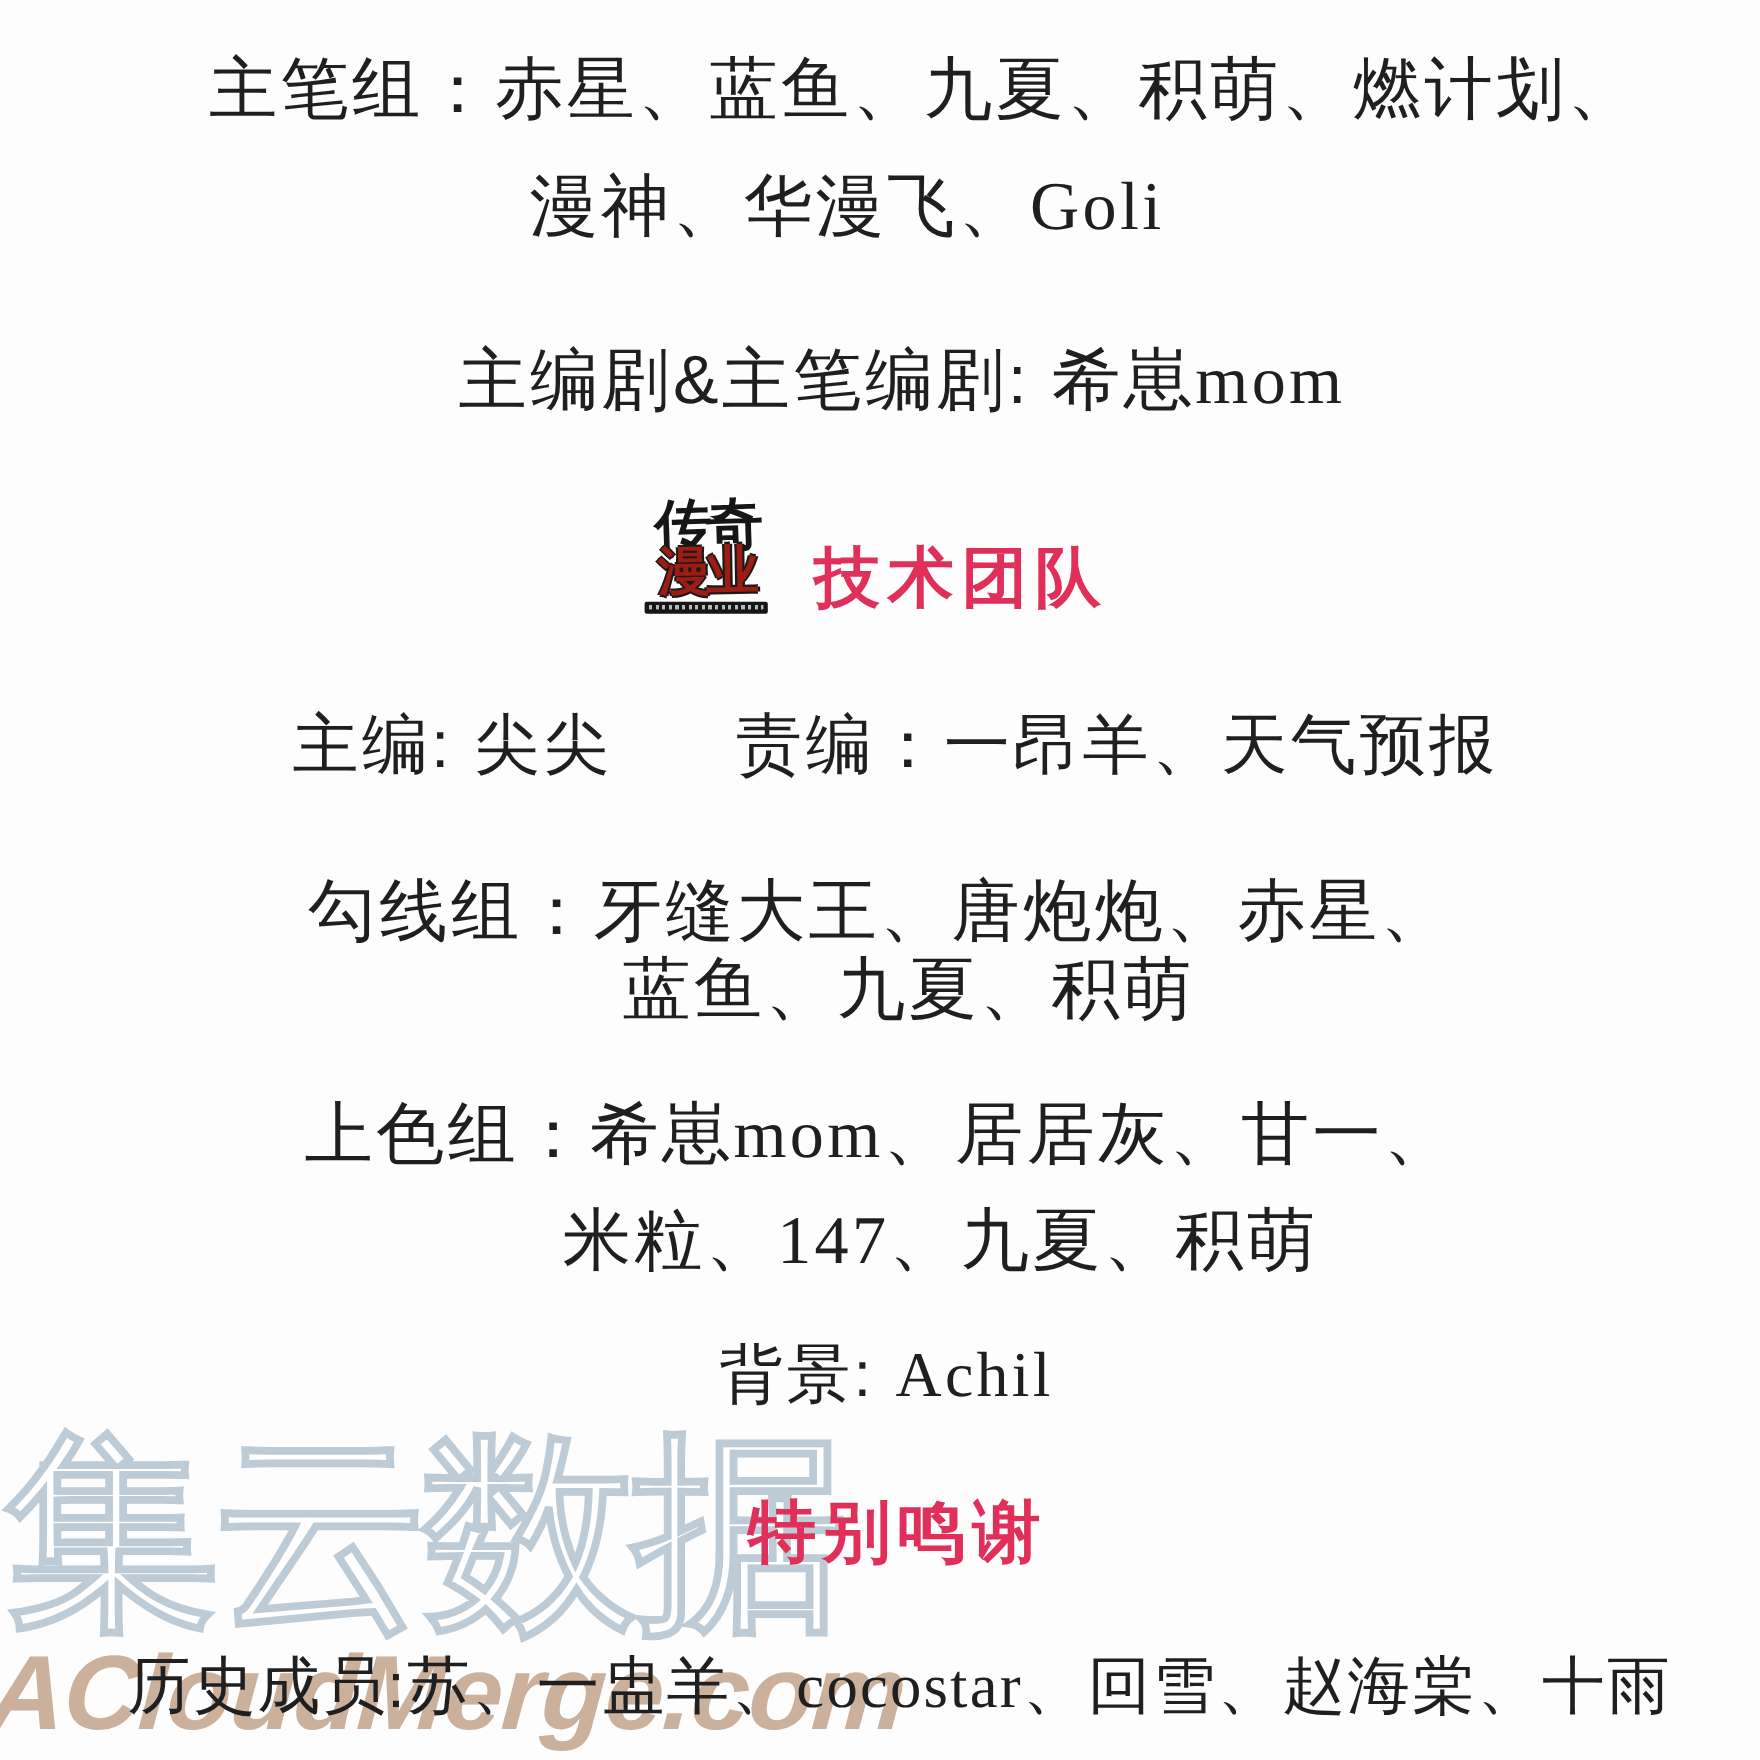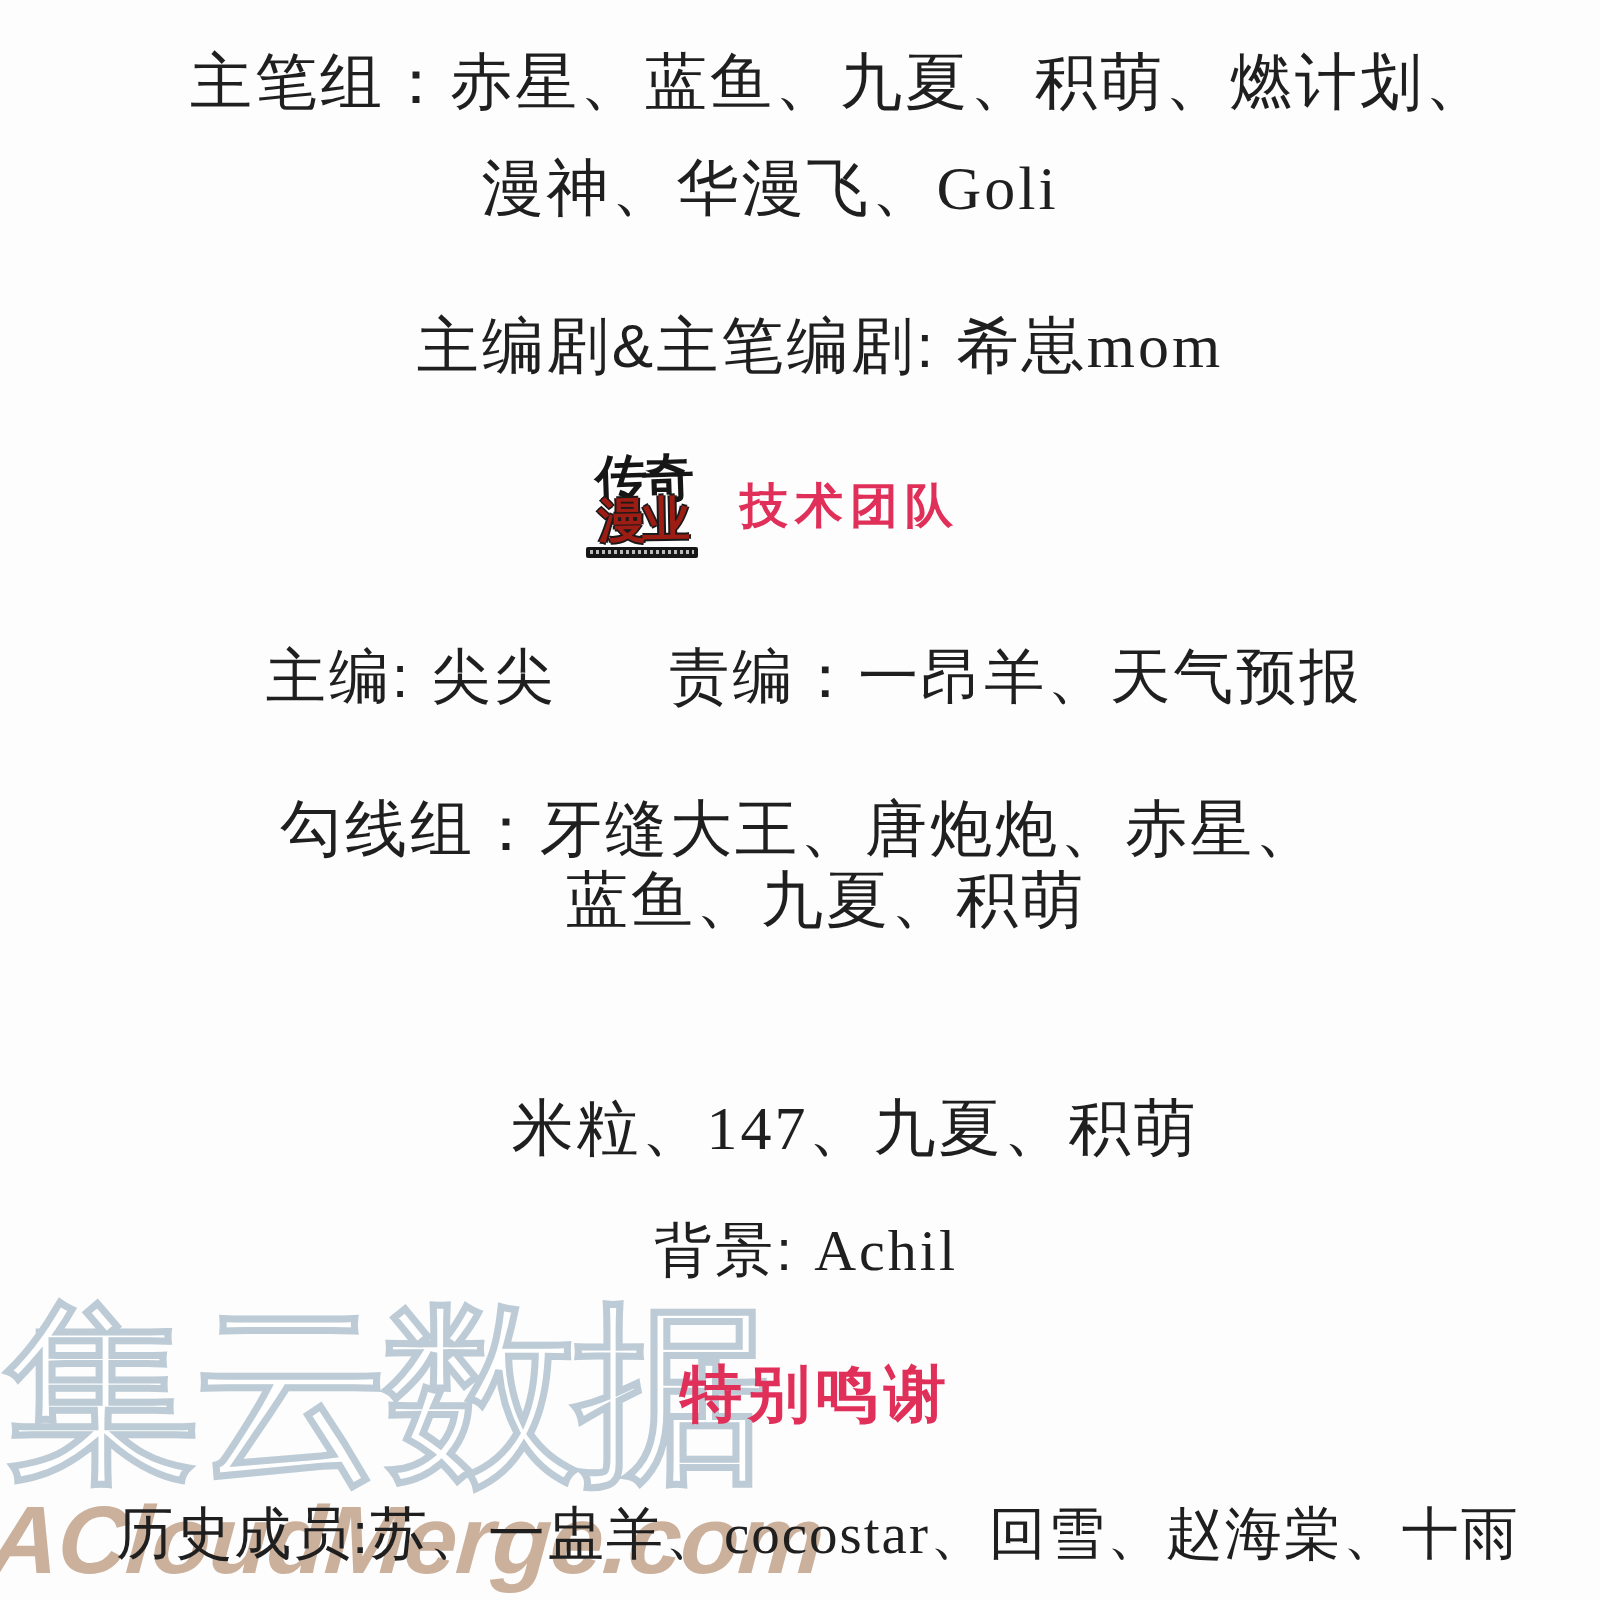--- a/index.html
+++ b/index.html
@@ -69,22 +69,22 @@
   .logo-bar{
     width:112px;height:11px;margin:3px auto 0;background:#161616;
     border-radius:2px;position:relative;overflow:hidden;
   }
   .logo-bar::after{
     content:"";position:absolute;top:3px;left:4px;right:4px;height:4px;
     background:repeating-linear-gradient(90deg,#d8d8d8 0 3px,transparent 3px 6px);
     opacity:.85;
   }
   .tech-title{
-    position:absolute;top:480px;left:740px;z-index:1;
-    font-size:48px;font-weight:800;color:#e0305a;
+    position:absolute;top:492px;left:740px;z-index:1;
+    font-size:60px;font-weight:800;color:#e0305a;
     letter-spacing:7px;white-space:nowrap;line-height:1.1;
   }
 </style>
 </head>
 <body>
 
 <div class="page">
 
   <div class="wm-big">集云数据</div>
   <div class="wm-site">ACloudMerge.com</div>
@@ -114,20 +114,23 @@
     <span class="val-med">尖尖</span><span class="ed-gap"></span><span class="lbl">责编：</span><span class="val-med">一昂羊、天气预报</span>
   </div>
 
   <div class="tline l-line1">
     <span class="lbl">勾线组：</span><span class="val">牙缝大王、唐炮炮、赤星、</span>
   </div>
   <div class="tline l-line2">
     <span class="val">蓝鱼、九夏、积萌</span>
   </div>
 
+  <div class="tline l-color1">
+    <span class="lbl">上色组：</span><span class="val">希崽mom、居居灰、甘一、</span>
+  </div>
   <div class="tline l-color2">
     <span class="val">米粒、147、九夏、积萌</span>
   </div>
 
   <div class="tline l-bg">
     <span class="lbl">背景:</span>
     <span class="val">Achil</span>
   </div>
 
   <div class="tline l-thanks">特别鸣谢</div>

